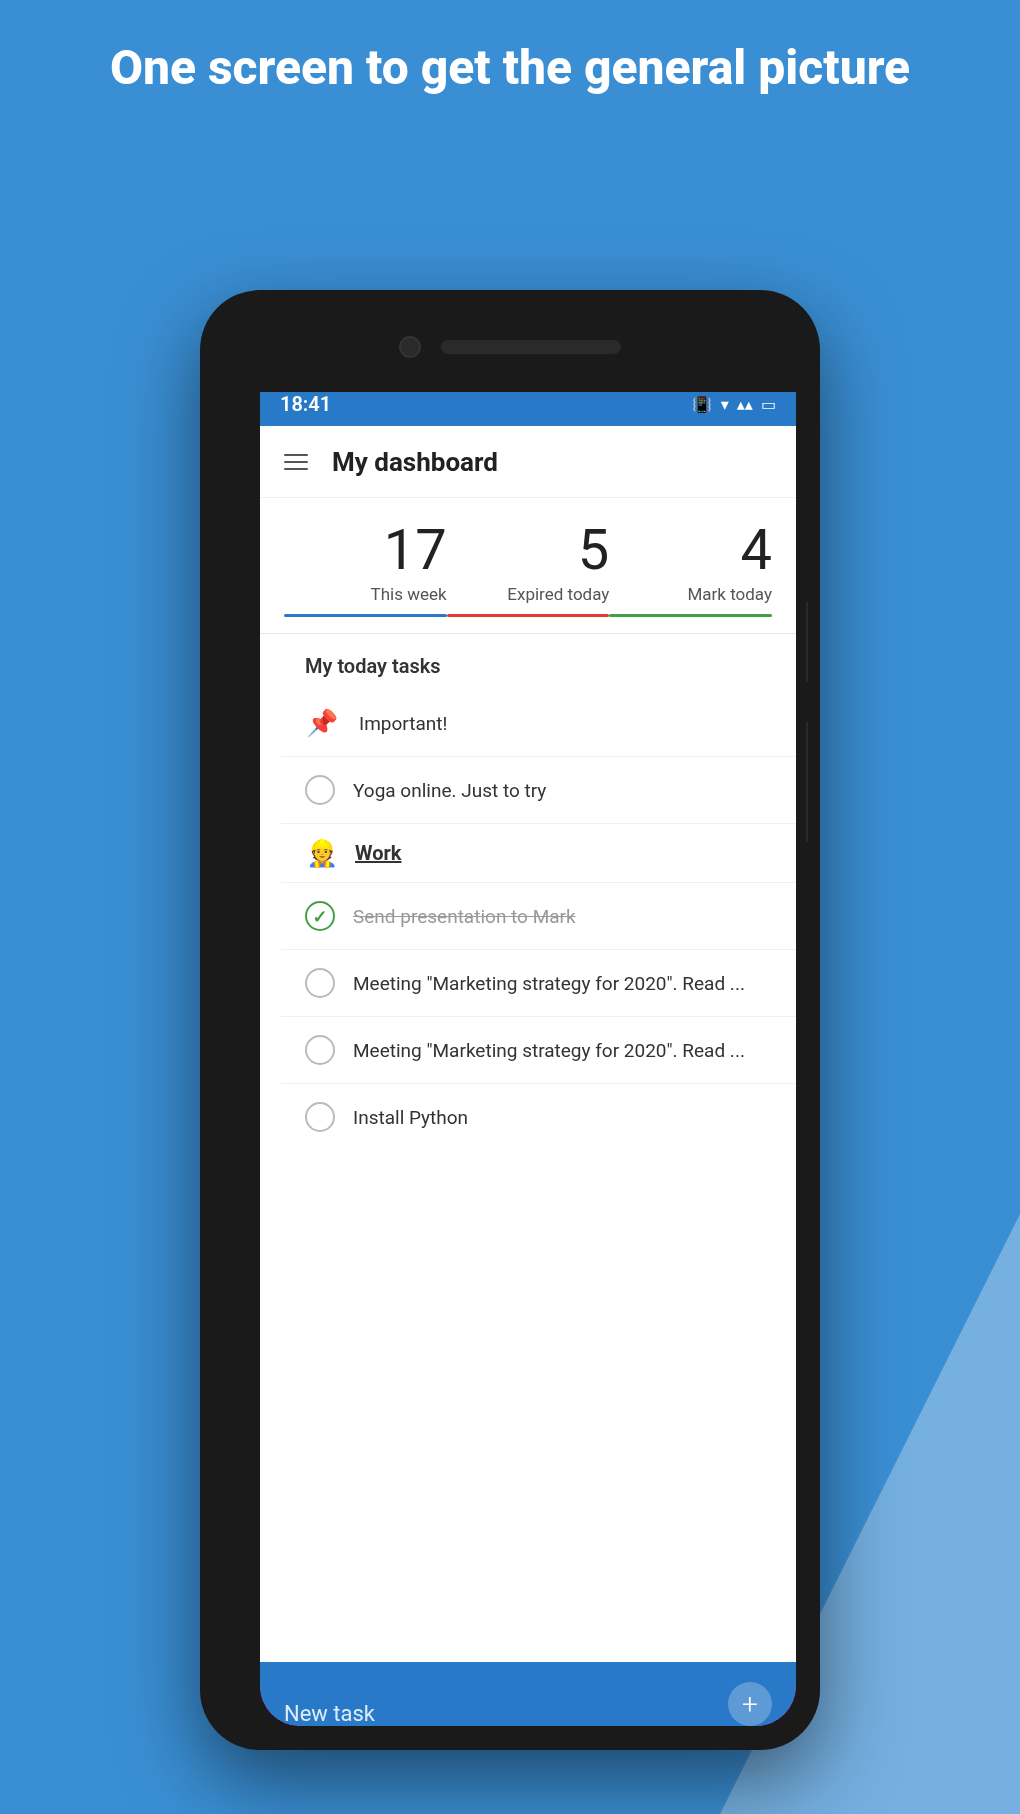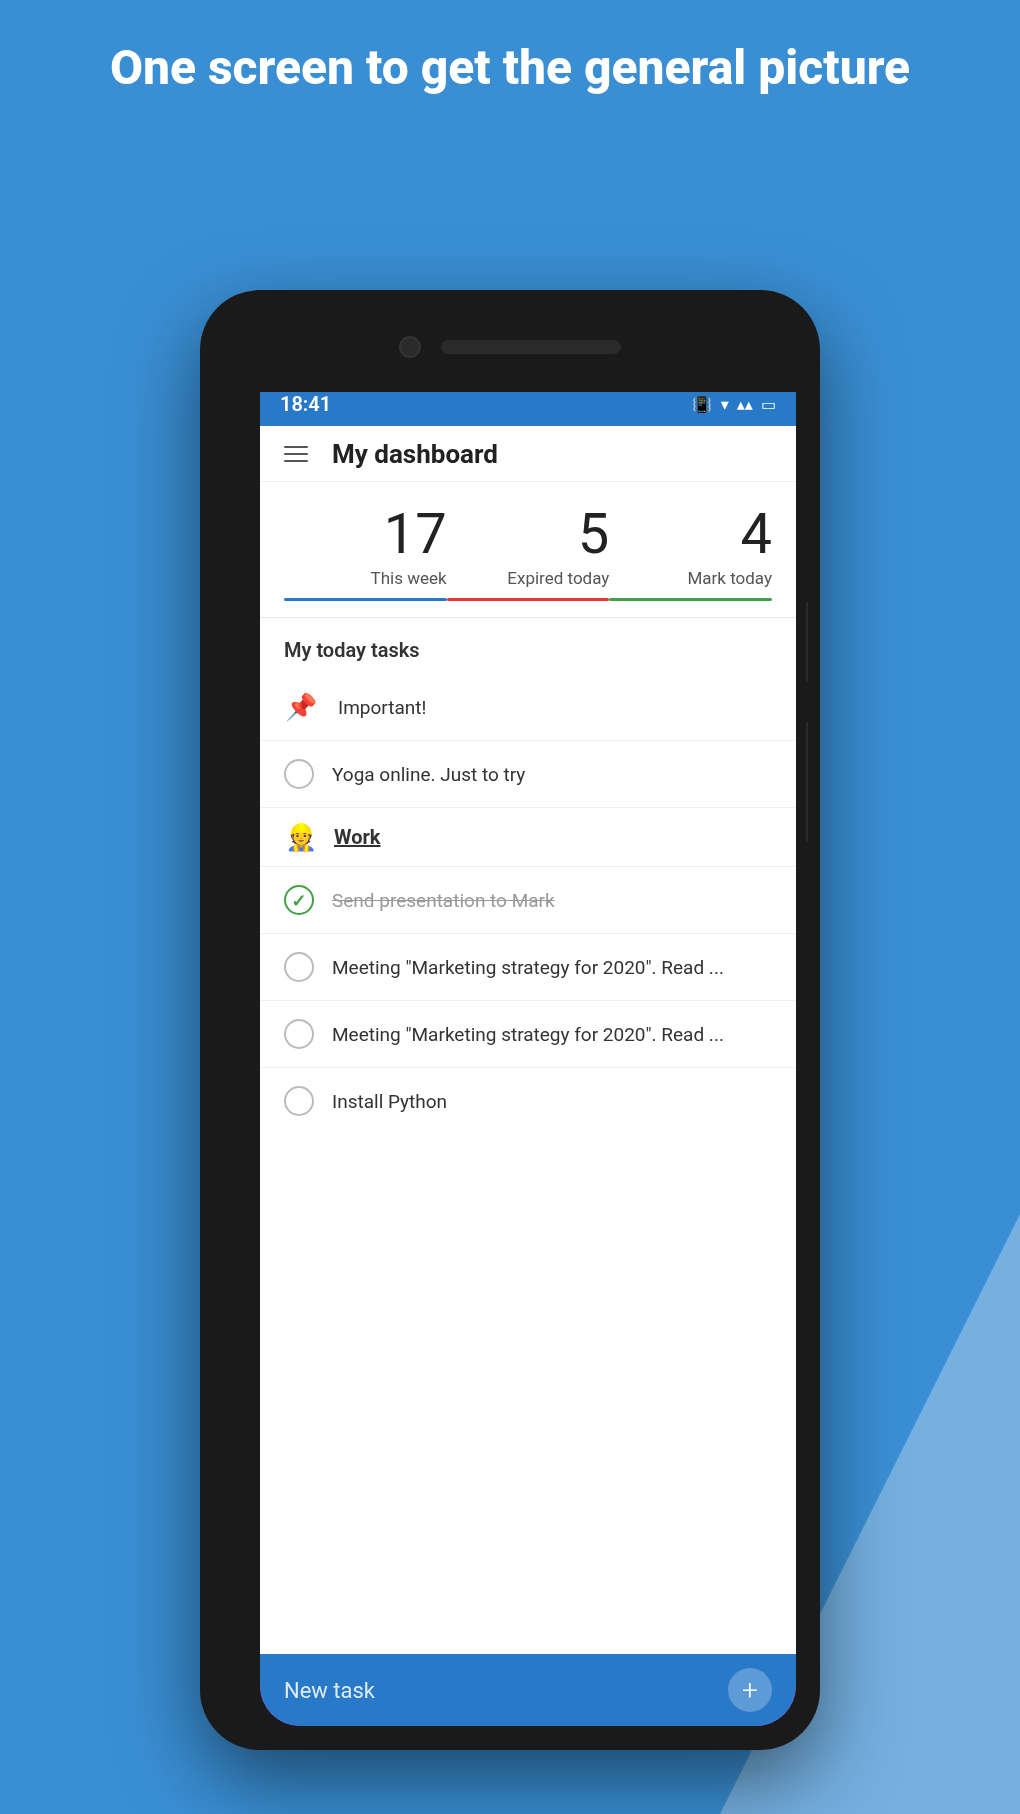--- a/index.html
+++ b/index.html
@@ -134,21 +134,21 @@
       display: flex;
       align-items: center;
       gap: 8px;
       color: white;
       font-size: 16px;
     }
 
     
     .app-bar {
       background: white;
-      height: 56px;
+      height: 72px;
       display: flex;
       align-items: center;
       padding: 0 24px;
       gap: 24px;
       flex-shrink: 0;
       border-bottom: 1px solid #f0f0f0;
     }
 
     .hamburger-icon {
       display: flex;
@@ -217,20 +217,21 @@
       background: #e8e8e8;
       margin: 0 0;
       flex-shrink: 0;
     }
 
     
     .task-list {
       flex: 1;
       overflow-y: auto;
       background: white;
+      padding-left: 21px;
     }
 
     .section-header {
       padding: 20px 24px 12px 24px;
       font-size: 20px;
       font-weight: 600;
       color: #333;
     }
 
     .task-item {
@@ -299,23 +300,23 @@
     .category-label {
       font-size: 20px;
       font-weight: 700;
       color: #333;
       text-decoration: underline;
     }
 
     
     .fab-bar {
       background: #2979c9;
-      height: 72px;
-      display: flex;
-      align-items: center;
+      height: 64px;
+      display: flex;
+      align-items: flex-end;
       padding: 0 24px;
       flex-shrink: 0;
       border-radius: 0 0 40px 40px;
     }
 
     .fab-label {
       color: white;
       font-size: 22px;
       flex: 1;
       opacity: 0.85;

